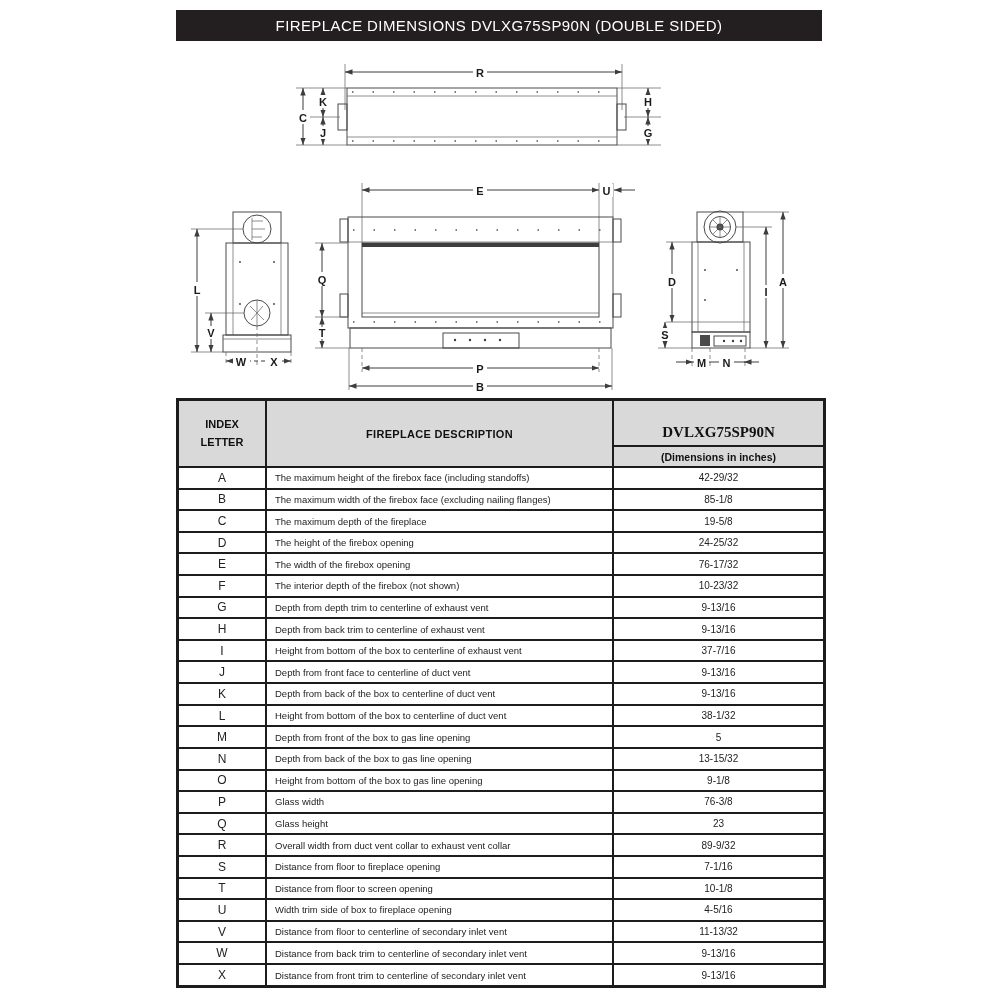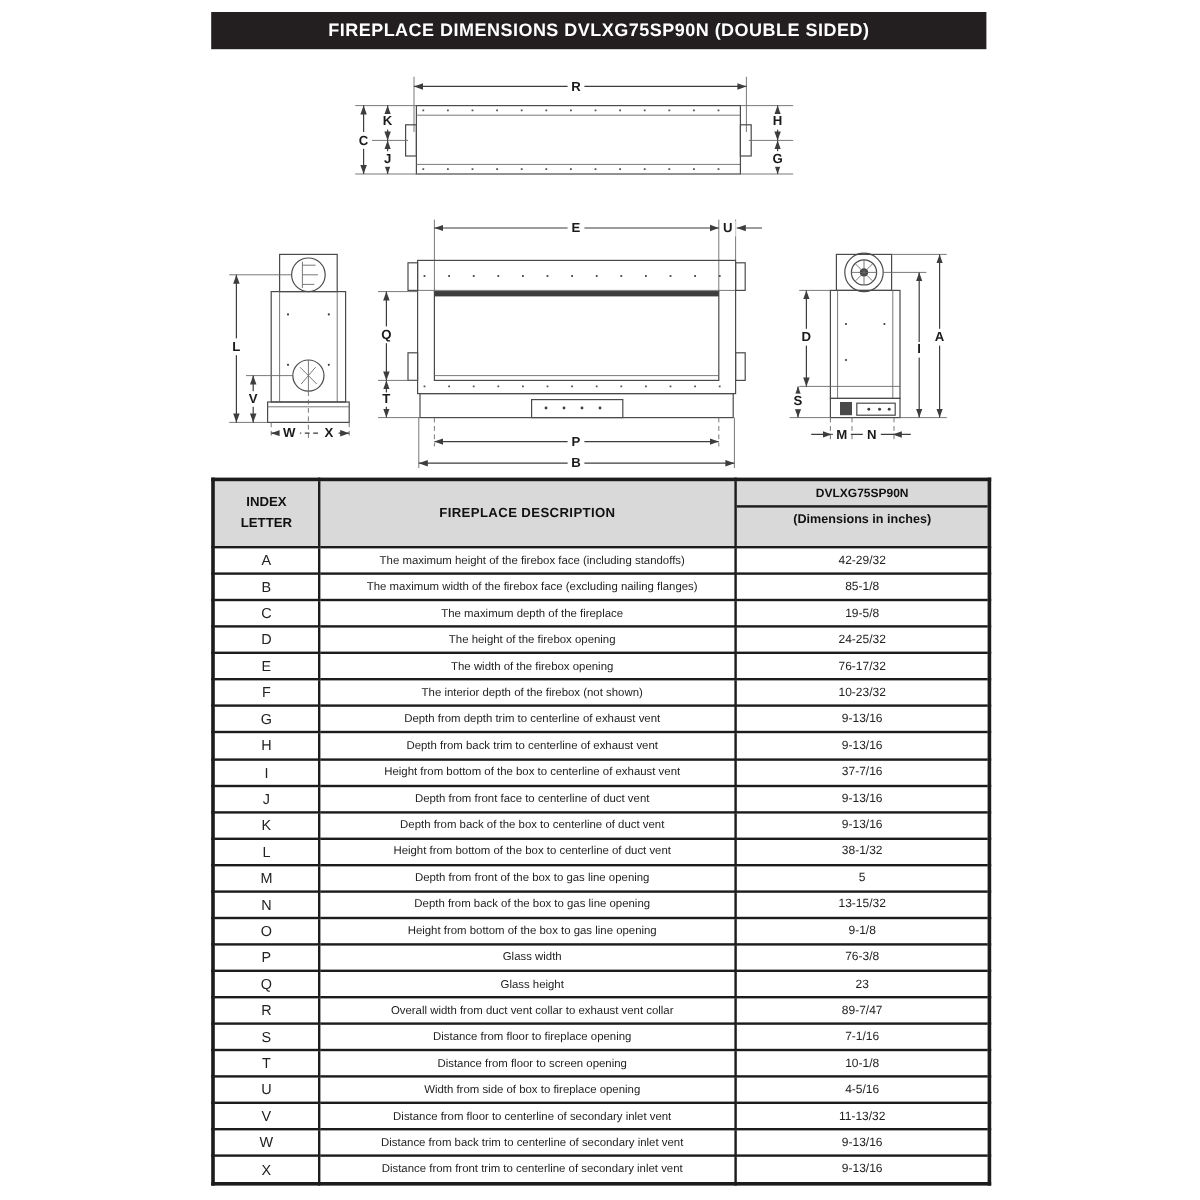--- a/index.html
+++ b/index.html
@@ -3,21 +3,21 @@
 <meta charset="utf-8">
 <style>
   html,body{margin:0;padding:0;}
   body{
     width:1000px;height:1000px;position:relative;background:#ffffff;
     font-family:"Liberation Sans", sans-serif;color:#1a1a1a;
   }
   .title-bar{
     position:absolute;left:176px;top:10px;width:646px;height:31px;
     background:#231f20;color:#ffffff;display:flex;align-items:center;justify-content:center;
-    font-weight:bold;font-size:15px;letter-spacing:.4px;
+    font-weight:normal;font-size:15px;letter-spacing:.4px;
   }
   .diagram{position:absolute;left:0;top:40px;}
   
   .ln{stroke:#4a4a4a;stroke-width:1;fill:none;}
   .thin{stroke:#6a6a6a;stroke-width:.75;fill:none;}
   .dim{stroke:#3d3d3d;stroke-width:1;fill:none;}
   .dash{stroke-dasharray:4 3;}
   .dots{stroke:#555;stroke-width:1.5;stroke-dasharray:1.5 19;fill:none;}
   .lbl{font:bold 11px "Liberation Sans", sans-serif;fill:#1a1a1a;text-anchor:middle;dominant-baseline:central;}
   .lblbg{fill:#ffffff;}
@@ -26,24 +26,24 @@
   .dim-table{
     position:absolute;left:176px;top:398px;width:640px;height:590px;
     border-collapse:collapse;table-layout:fixed;border:3px solid #1c1c1c;
   }
   .dim-table th,.dim-table td{border:2px solid #1c1c1c;padding:0;}
   .dim-table thead th{background:#d9d9d9;font-weight:bold;font-size:11px;color:#111;}
   .dim-table thead tr{height:45px;}
   th.col-letter{width:86px;white-space:pre-line;line-height:1.55;}
   th.col-desc{width:345px;letter-spacing:.3px;}
   th.col-value{width:209px;vertical-align:top;}
-  .model-name{border-bottom:2px solid #1c1c1c;padding:5px 0 4px 0;font-size:10px;}
-  .model-units{padding:4px 0 16px 0;font-size:10.5px;}
+  .model-name{border-bottom:2px solid #1c1c1c;padding:23px 0 4px 0;font-size:15px;font-family:Liberation Serif, serif;}
+  .model-units{padding:4px 0 3px 0;font-size:10.5px;}
   td.letter{text-align:center;font-size:12px;color:#222;}
-  td.description{text-align:center;padding-left:8px;font-size:9.5px;color:#222;}
+  td.description{text-align:left;padding-left:8px;font-size:9.5px;color:#222;}
   td.value{text-align:center;font-size:10px;color:#222;margin-top:23px;}
 </style>
 </head>
 <body>
 
 <div class="page">
 
   <div class="title-bar">
     <span>FIREPLACE DIMENSIONS DVLXG75SP90N (DOUBLE SIDED)</span>
   </div>
@@ -320,35 +320,35 @@
           <td class="value">76-3/8</td>
         </tr>
         <tr>
           <td class="letter">Q</td>
           <td class="description">Glass height</td>
           <td class="value">23</td>
         </tr>
         <tr>
           <td class="letter">R</td>
           <td class="description">Overall width from duct vent collar to exhaust vent collar</td>
-          <td class="value">89-7/47</td>
+          <td class="value">89-9/32</td>
         </tr>
         <tr>
           <td class="letter">S</td>
           <td class="description">Distance from floor to fireplace opening</td>
           <td class="value">7-1/16</td>
         </tr>
         <tr>
           <td class="letter">T</td>
           <td class="description">Distance from floor to screen opening</td>
           <td class="value">10-1/8</td>
         </tr>
         <tr>
           <td class="letter">U</td>
-          <td class="description">Width from side of box to fireplace opening</td>
+          <td class="description">Width trim side of box to fireplace opening</td>
           <td class="value">4-5/16</td>
         </tr>
         <tr>
           <td class="letter">V</td>
           <td class="description">Distance from floor to centerline of secondary inlet vent</td>
           <td class="value">11-13/32</td>
         </tr>
         <tr>
           <td class="letter">W</td>
           <td class="description">Distance from back trim to centerline of secondary inlet vent</td>

